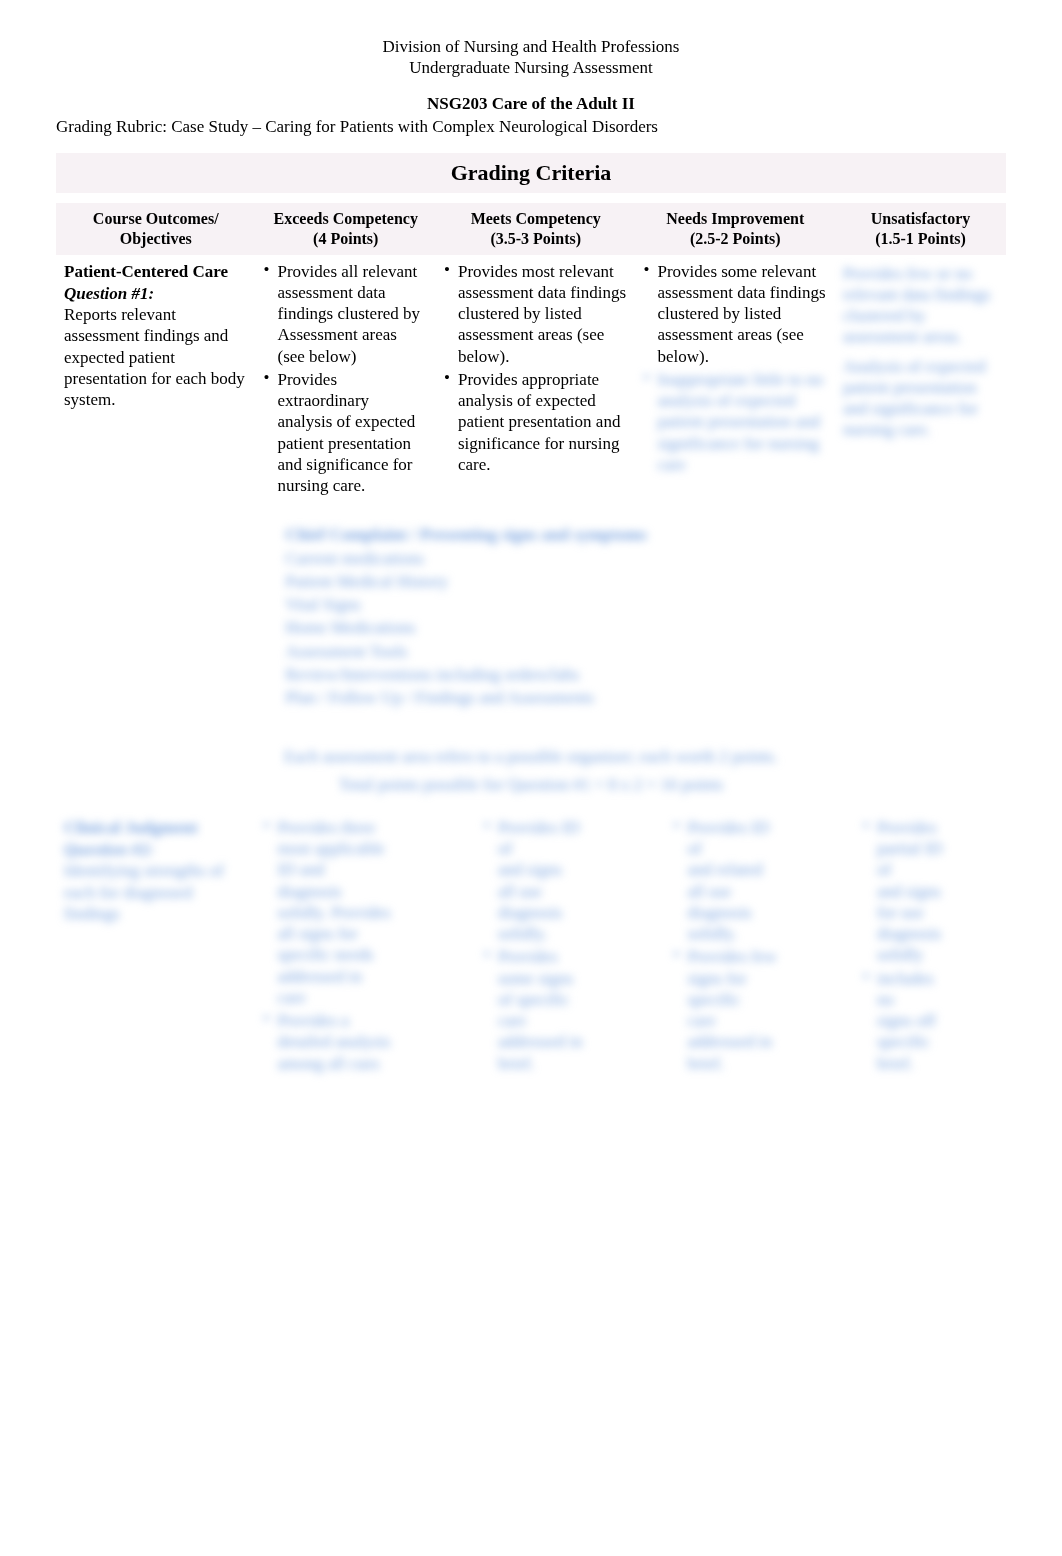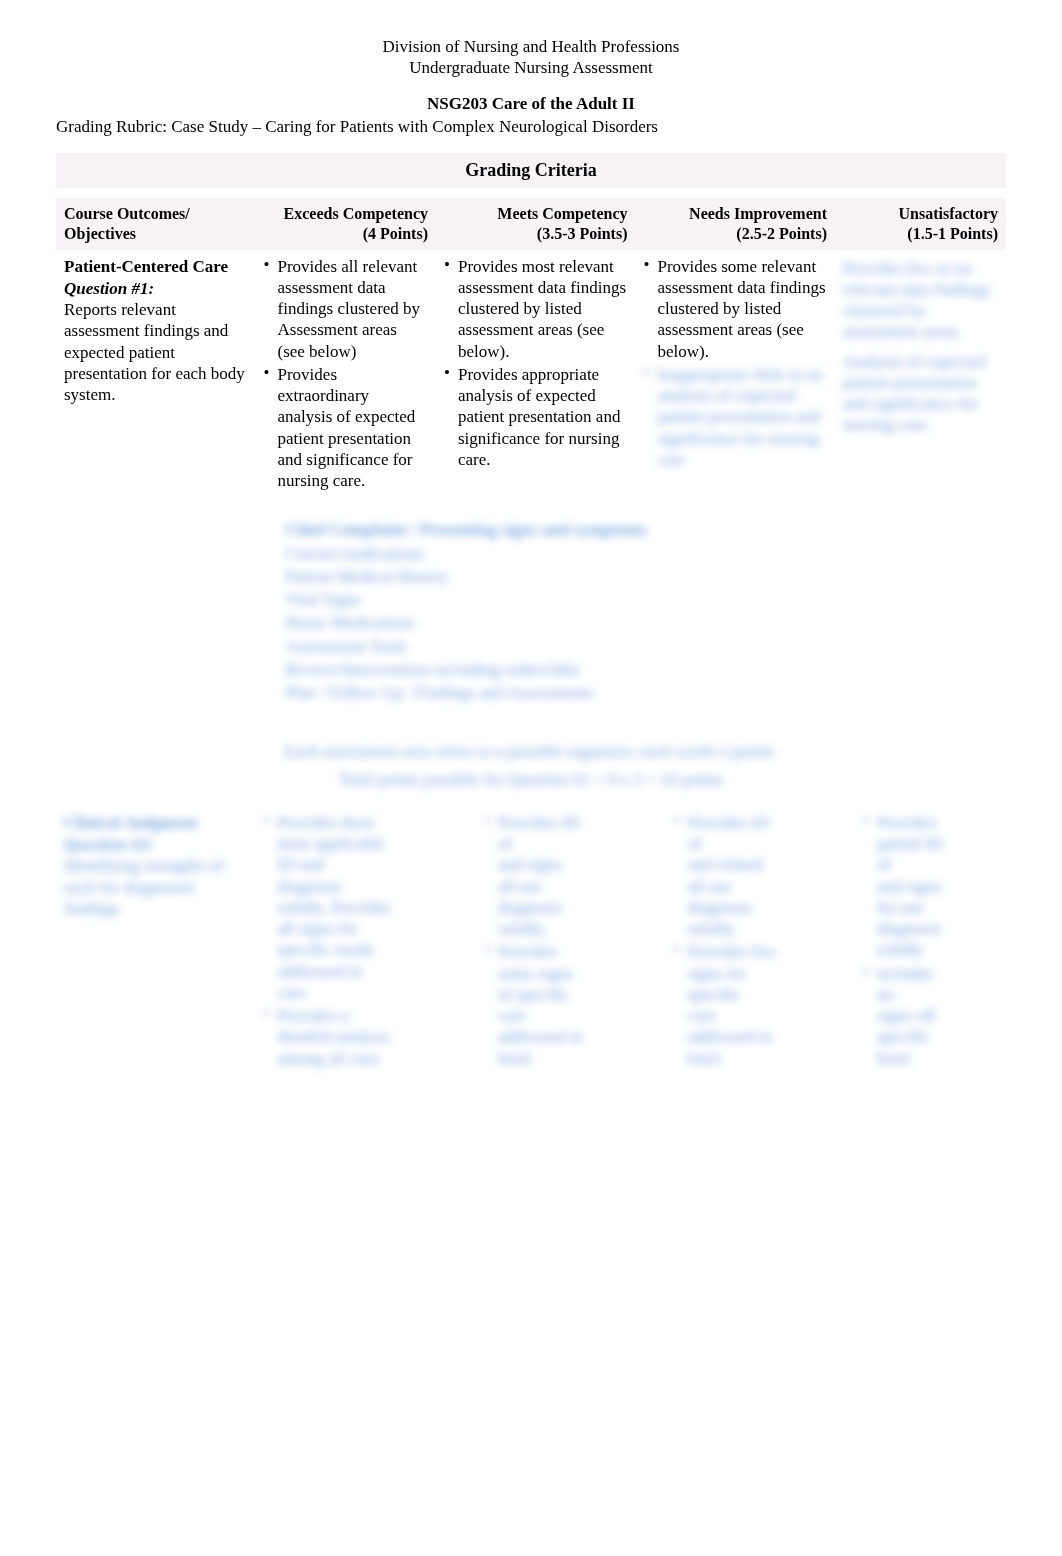--- a/index.html
+++ b/index.html
@@ -2,27 +2,27 @@
 <html><head>
 <meta charset="utf-8">
 <style>
   * { box-sizing: border-box; margin: 0; padding: 0; }
   html, body { width: 1062px; background: #fff; font-family: "Times New Roman", Times, serif; color: #000; font-size: 17px; line-height: 1.25; }
   .page { padding: 36px 56px 56px 56px; }
   .head { text-align: center; margin-bottom: 14px; }
   .head p { margin: 0; }
   .course-title { text-align: center; font-weight: bold; margin-top: 10px; }
   .subtitle { text-align: left; margin: 2px 0 16px 0; }
-  .criteria-bar { background: #f7f2f5; text-align: center; font-weight: bold; font-size: 18px; padding: 6px 0; margin-bottom: 10px; }
+  .criteria-bar { background: #f7f2f5; text-align: center; font-weight: bold; font-size: 22px; padding: 6px 0; margin-bottom: 10px; }
   table.rubric { width: 100%; border-collapse: separate; border-spacing: 0; }
   table.rubric th, table.rubric td { vertical-align: top; padding: 6px 8px; }
   table.rubric thead tr { background: #f7f2f5; }
-  table.rubric thead th { font-weight: bold; text-align: right; font-size: 16px; }
+  table.rubric thead th { font-weight: bold; text-align: center; font-size: 16px; }
   table.rubric thead th span { display: block; }
-  table.rubric thead th:first-child { text-align: left; }
+  table.rubric thead th:first-child { text-align: center; }
   td.objectives p { margin: 0; }
   td.objectives .bold { font-weight: bold; }
   td.objectives .ital { font-style: italic; font-weight: bold; margin-top: 1px; }
   ul.bul { list-style: none; padding-left: 0; }
   ul.bul > li { position: relative; padding-left: 14px; margin-bottom: 2px; }
   ul.bul > li::before { content: "•"; position: absolute; left: 0; top: 0; font-size: 17px; line-height: 1; }
 
   
   .blur { color: #7aa4e0; filter: blur(4px); -webkit-filter: blur(4px); user-select: none; }
   .blur p { margin: 2px 0; }

